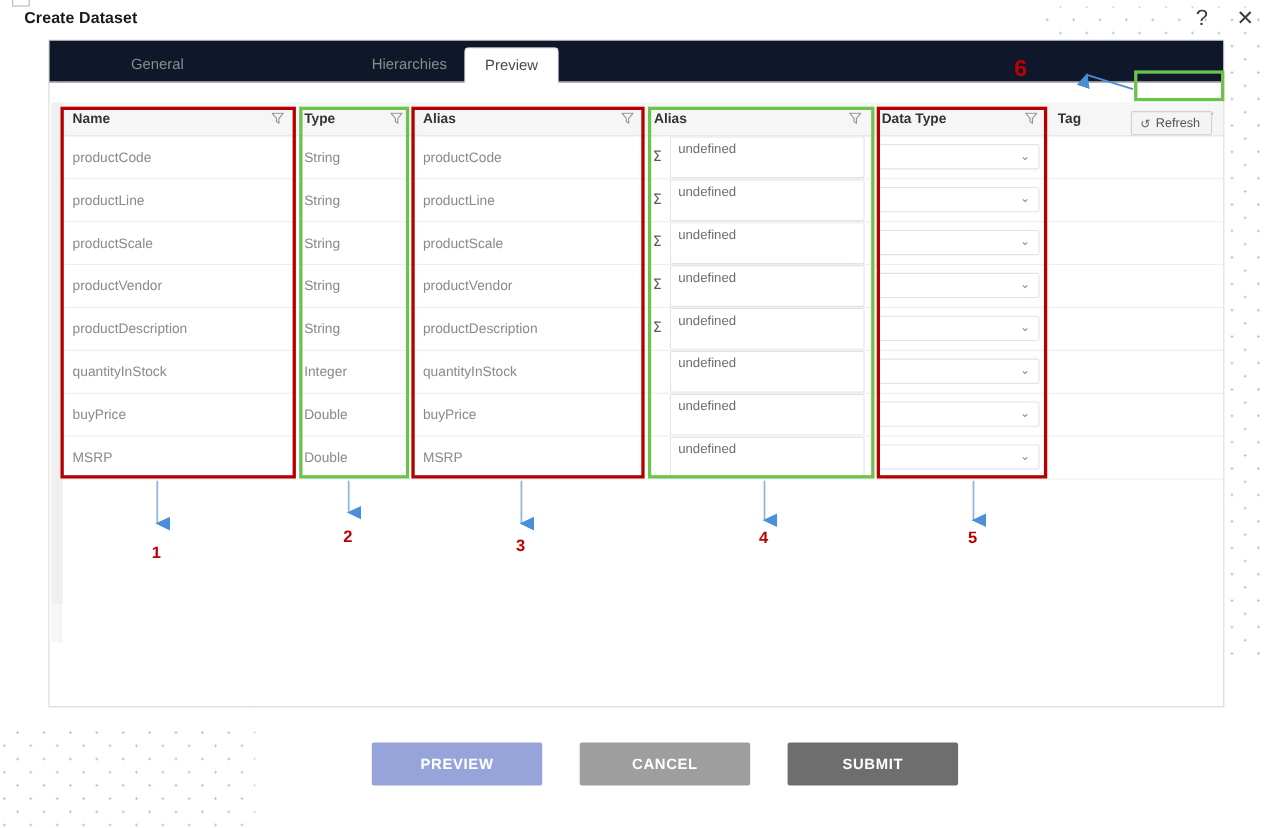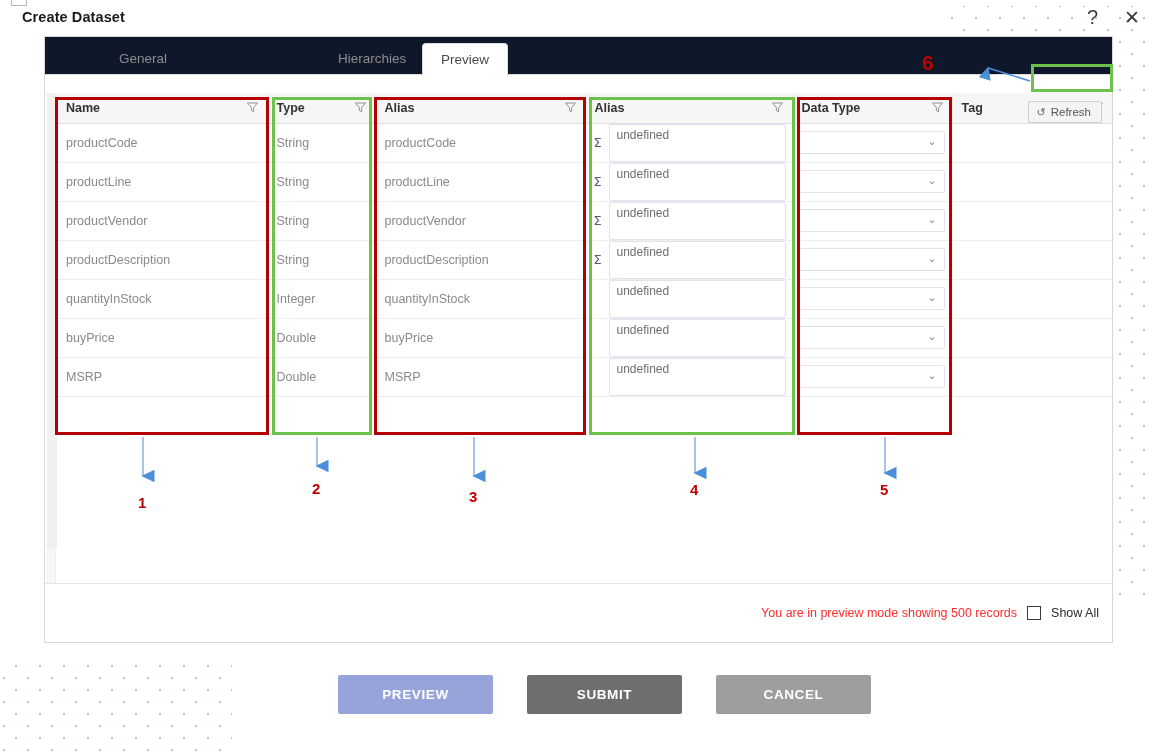--- a/index.html
+++ b/index.html
@@ -335,20 +335,37 @@
               </div>
             </td>
             <td class="dt-cell">
               <div class="dt-box">
                 <span class="chev">⌄</span>
               </div>
             </td>
             <td style="border-right: none;"></td>
           </tr>
           <tr>
+            <td>productScale</td>
+            <td>String</td>
+            <td>productScale</td>
+            <td class="fmt-cell">
+              <div class="fmt-inner">
+                <span class="sigma">Σ</span>
+                <div class="fmt-box">undefined</div>
+              </div>
+            </td>
+            <td class="dt-cell">
+              <div class="dt-box">
+                <span class="chev">⌄</span>
+              </div>
+            </td>
+            <td style="border-right: none;"></td>
+          </tr>
+          <tr>
             <td>productVendor</td>
             <td>String</td>
             <td>productVendor</td>
             <td class="fmt-cell">
               <div class="fmt-inner">
                 <span class="sigma">Σ</span>
                 <div class="fmt-box">undefined</div>
               </div>
             </td>
             <td class="dt-cell">
@@ -423,31 +440,26 @@
               <div class="dt-box">
                 <span class="chev">⌄</span>
               </div>
             </td>
             <td style="border-right: none;"></td>
           </tr>
         </tbody>
     </table>
   </div>
 
-  <div id="previewbar">
-    <span id="preview-msg">You are in preview mode showing 500 records</span>
-    <span id="showall-box"></span>
-    <span id="showall-label">Show All</span>
-  </div>
 </div>
 
 <div id="actions">
   <button class="act-btn" style="background: rgb(151, 164, 218);">PREVIEW</button>
+  <button class="act-btn" style="background: rgb(158, 158, 158);">CANCEL</button>
   <button class="act-btn" style="background: rgb(110, 110, 110);">SUBMIT</button>
-  <button class="act-btn" style="background: rgb(158, 158, 158);">CANCEL</button>
 </div>
 
 <div id="anno">
   <div class="hl" style="left: 55px; top: 97px; width: 214px; height: 338px; border-color: rgb(180, 0, 0);"></div>
   <div class="hl" style="left: 272px; top: 97px; width: 100px; height: 338px; border-color: rgb(108, 194, 74);"></div>
   <div class="hl" style="left: 374px; top: 97px; width: 212px; height: 338px; border-color: rgb(180, 0, 0);"></div>
   <div class="hl" style="left: 589px; top: 97px; width: 206px; height: 338px; border-color: rgb(108, 194, 74);"></div>
   <div class="hl" style="left: 797px; top: 97px; width: 155px; height: 338px; border-color: rgb(180, 0, 0);"></div>
   <div class="hl" style="left: 1031px; top: 64px; width: 82px; height: 28px; border-color: rgb(108, 194, 74);"></div>
 

